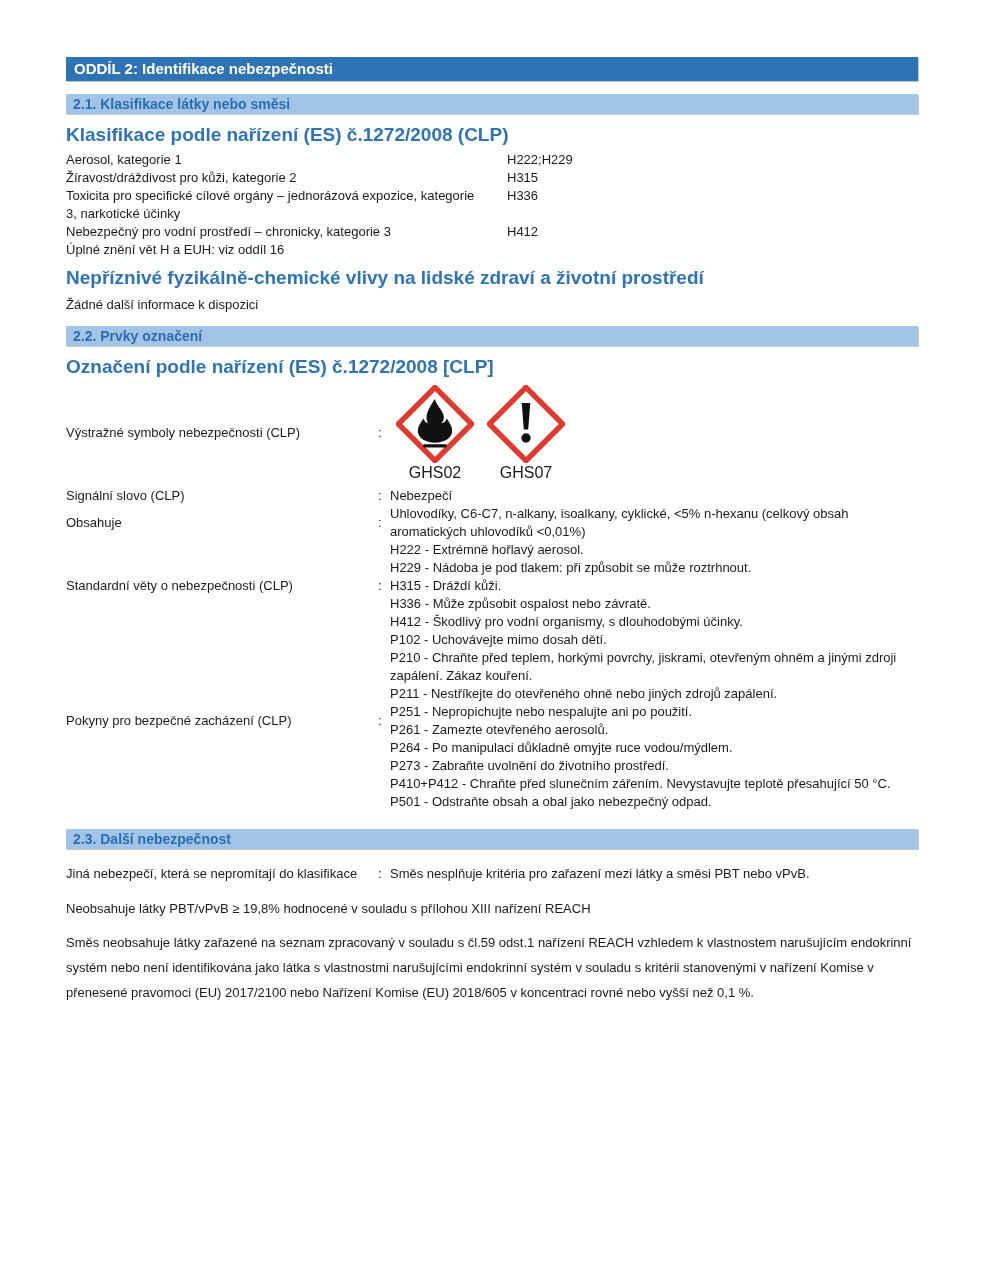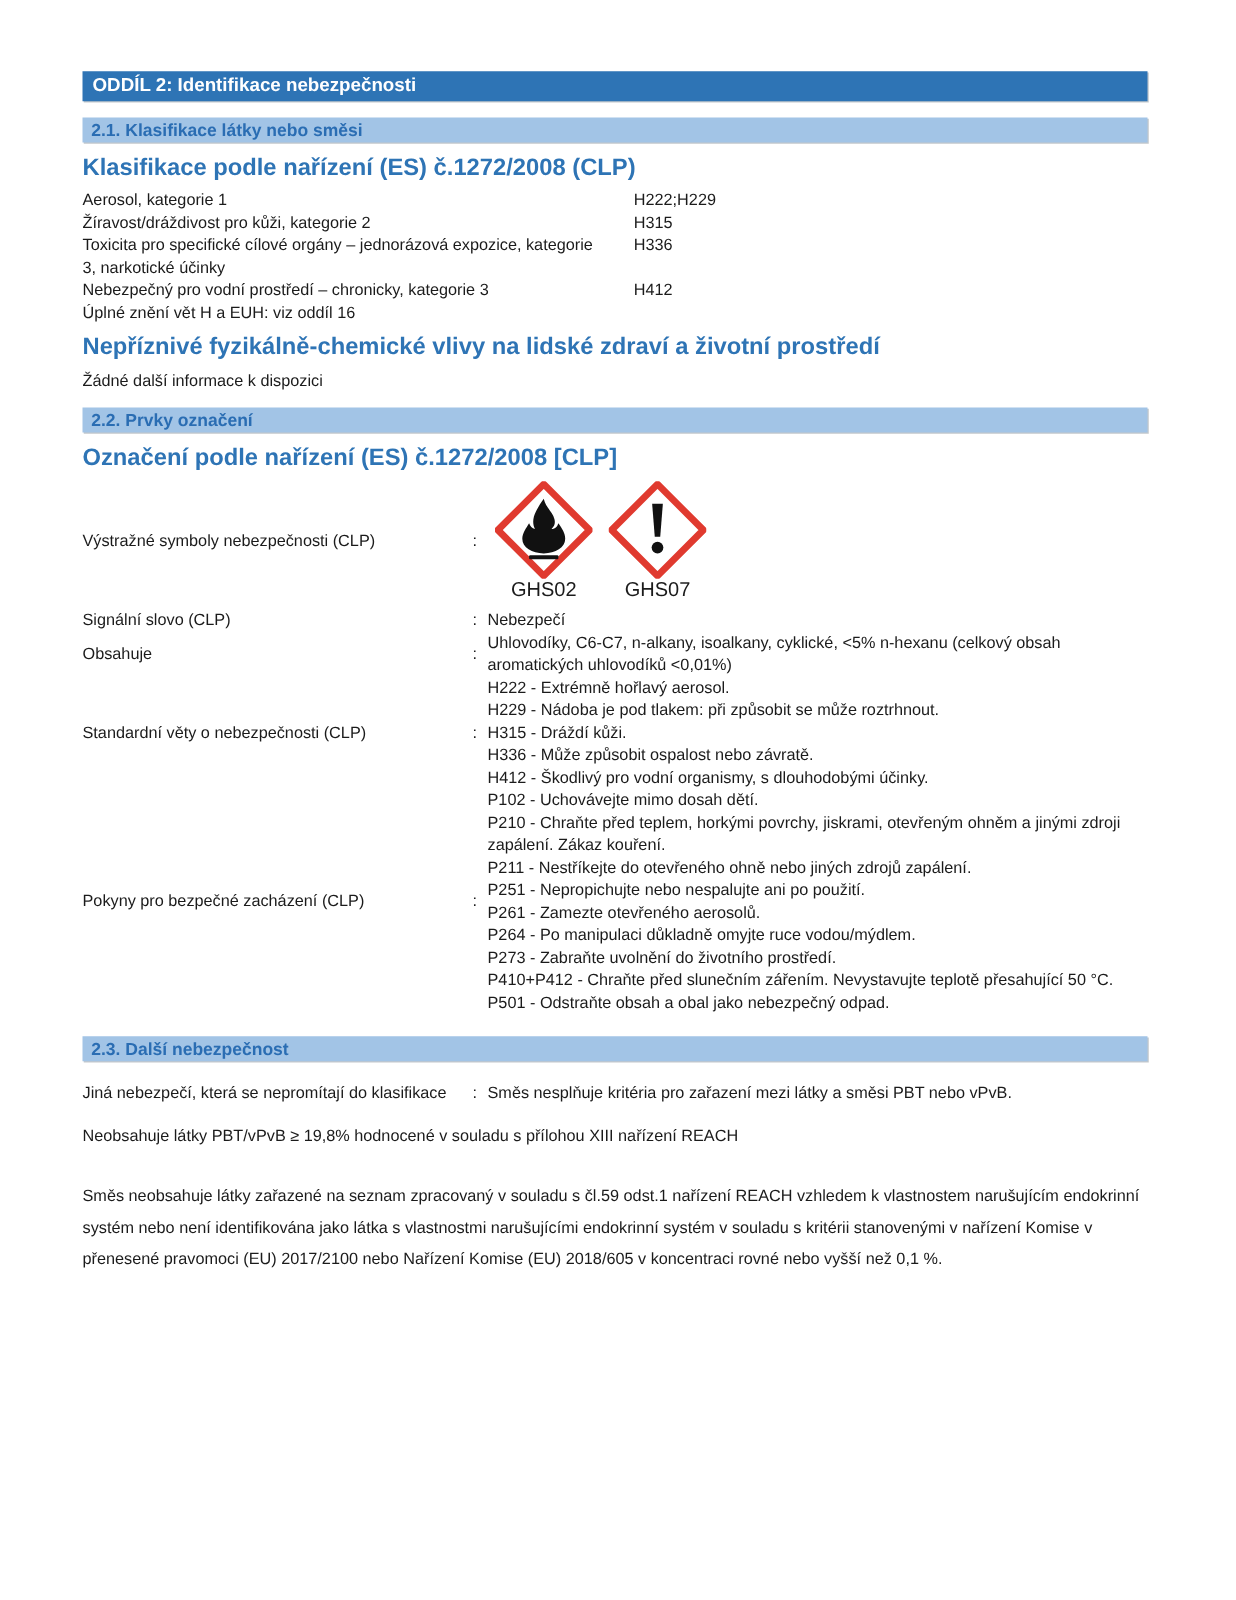--- a/index.html
+++ b/index.html
@@ -69,21 +69,21 @@
   .picto-strip { display: flex; gap: 9px; padding-left: 4px; }
   .pictogram { width: 82px; text-align: center; }
   .pictogram svg { display: block; margin: 0 auto; }
   .ghs-code { font-size: 16px; line-height: 16px; margin-top: 2px; color: #1b1b1b; }
   .diamond { fill: #ffffff; stroke: var(--pictogram_red, #E03A2F); stroke-width: 7; stroke-linejoin: miter; }
   .glyph { fill: #111111; }
 
   .s23-row { margin-top: 16px; }
   .s23-row .l-label { width: 312px; flex: 0 0 312px; }
   .para-gap { margin-top: 17px; line-height: 18px; }
-  .para-wide { margin-top: 26px; line-height: 25px; width: 852px; }
+  .para-wide { margin-top: 12px; line-height: 25px; width: 852px; }
 </style>
 </head>
 <body>
 
 <div class="page">
   <div class="content">
 
     <div class="main-header-bar">
       <span>ODDÍL 2: Identifikace nebezpečnosti</span>
     </div>

